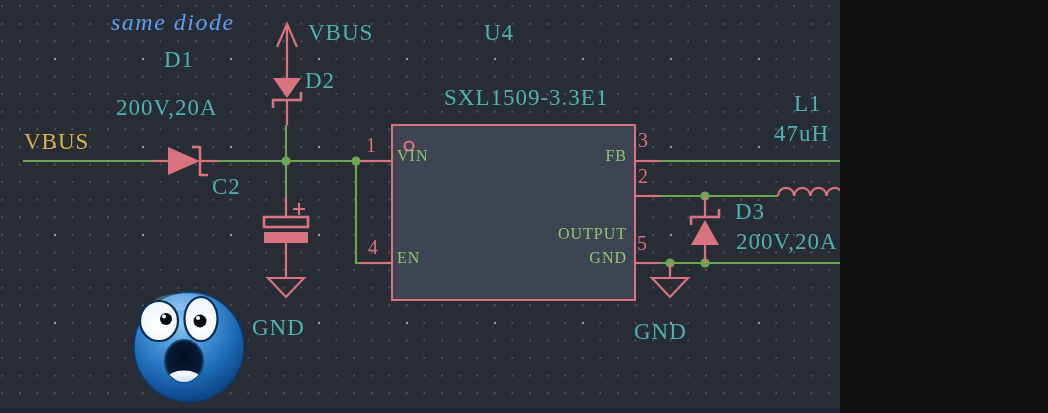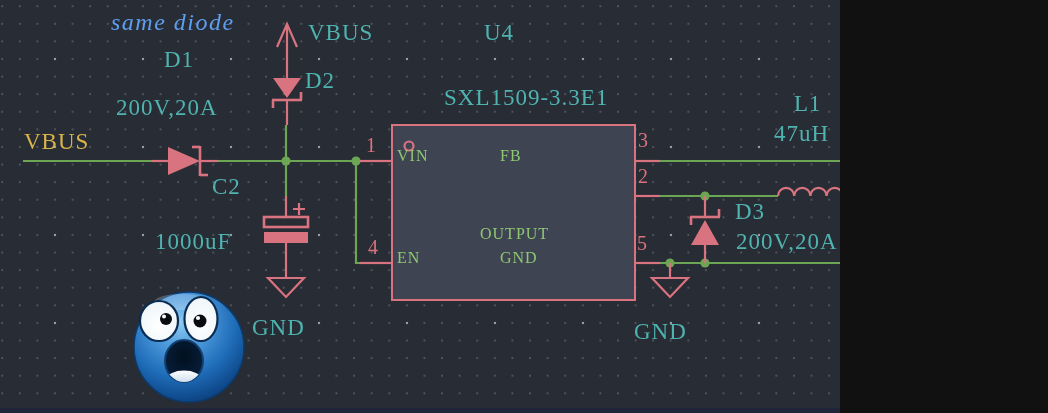--- a/index.html
+++ b/index.html
@@ -24,21 +24,21 @@
   .s-sym-thin{stroke:var(--symbol);stroke-width:2.2;fill:none;}
   .f-sym{fill:var(--symbol);stroke:none;}
   .f-junction{fill:var(--wire);stroke:none;}
   .ic-body{fill:var(--ic-fill);stroke:var(--symbol);stroke-width:2;}
   .lbl{position:absolute;white-space:pre;letter-spacing:1px;line-height:1;}
   .t-teal{color:var(--label);font-size:23px;}
   .t-yellow{color:var(--net-label);font-size:23px;}
   .t-note{color:var(--note);font-size:24px;font-style:italic;letter-spacing:1.5px;}
   .t-pin-num{color:var(--pin-num);font-size:20px;}
   .t-pin-name{color:var(--pin-name);font-size:16px;}
-  .ra{}
+  .ra{text-align:right;}
   .bottom-strip{position:absolute;left:0;right:0;bottom:0;height:5px;background:#20263a;}
 </style>
 </head>
 <body>
 
 <div class="canvas">
 
   <svg class="art" width="1048" height="413" viewBox="0 0 1048 413">
 
     <g>
@@ -143,21 +143,20 @@
 
   <div class="lbl t-yellow" style="left:24px;top:130px;">VBUS</div>
   <div class="lbl t-teal" style="left:308px;top:21px;">VBUS</div>
   <div class="lbl t-teal" style="left:252px;top:316px;">GND</div>
   <div class="lbl t-teal" style="left:634px;top:320px;">GND</div>
 
   <div class="lbl t-teal" style="left:164px;top:48px;">D1</div>
   <div class="lbl t-teal" style="left:116px;top:96px;">200V,20A</div>
   <div class="lbl t-teal" style="left:305px;top:69px;">D2</div>
   <div class="lbl t-teal" style="left:212px;top:175px;">C2</div>
-  <div class="lbl t-teal" style="left:155px;top:230px;">1000uF</div>
 
   <div class="lbl t-teal" style="left:484px;top:21px;">U4</div>
   <div class="lbl t-teal" style="left:424px;top:86px;margin-left:20px;">SXL1509-3.3E1</div>
 
   <div class="lbl t-teal" style="left:794px;top:92px;">L1</div>
   <div class="lbl t-teal" style="left:774px;top:122px;">47uH</div>
   <div class="lbl t-teal" style="left:735px;top:200px;">D3</div>
   <div class="lbl t-teal" style="left:736px;top:230px;">200V,20A</div>
   <div class="lbl t-teal" style="left:944px;top:203px;">C1</div>
 

